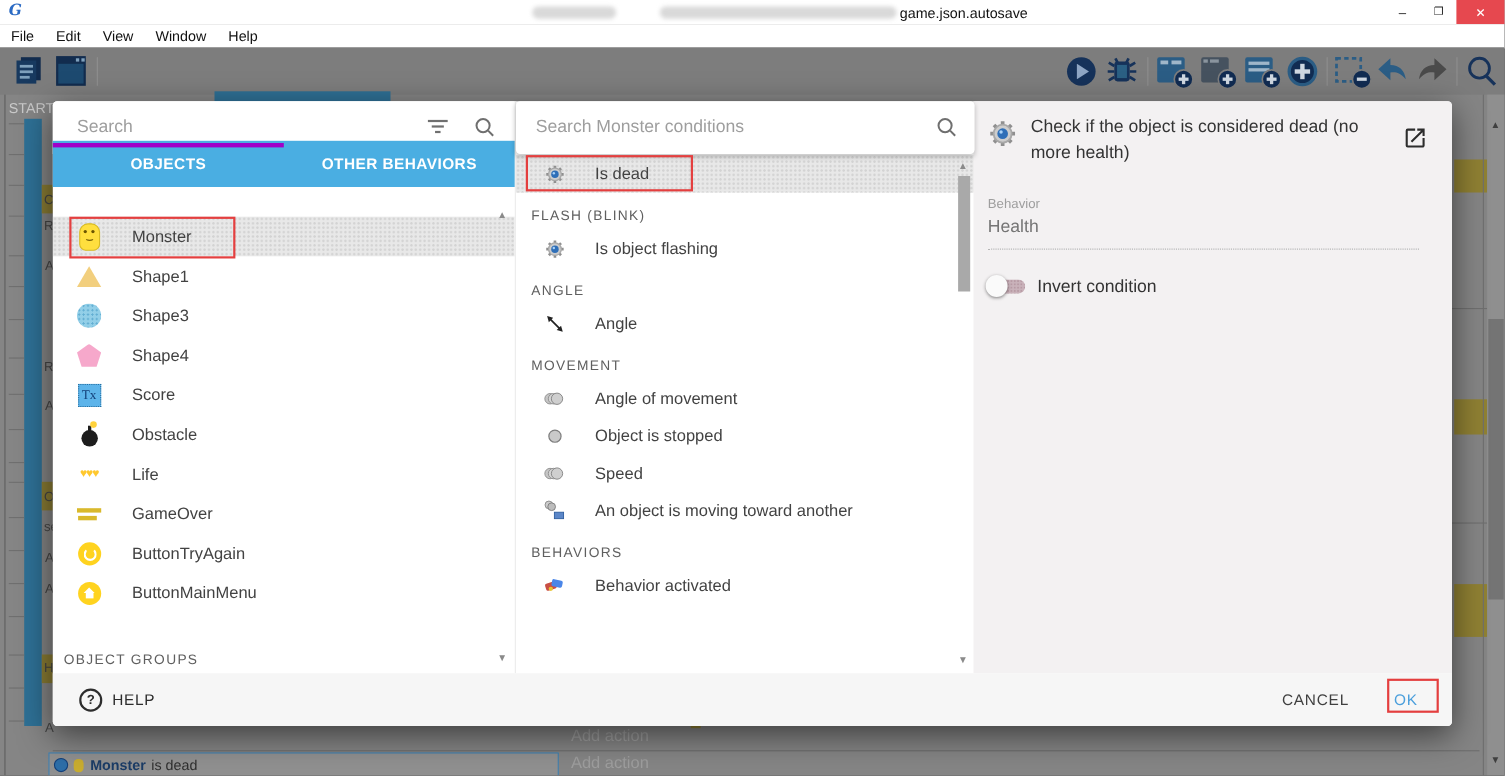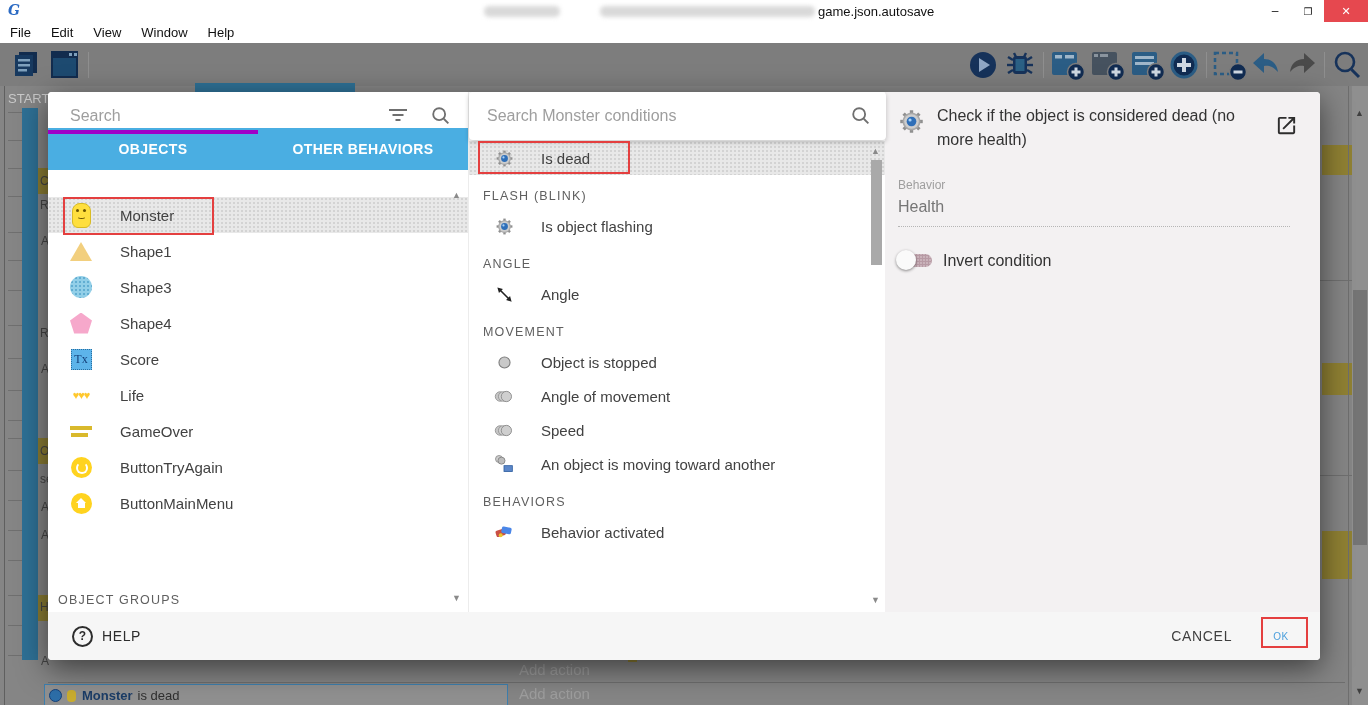--- a/index.html
+++ b/index.html
@@ -145,21 +145,21 @@
   .switch .thumb{position:absolute;left:-2px;top:0;width:20px;height:20px;border-radius:50%;
                  background:#fafafa;box-shadow:0 1px 3px rgba(0,0,0,0.45);}
   .invert-lbl{position:absolute;left:58px;top:160px;font-size:16px;color:#333;}
 
   
   .help-wrap{display:flex;align-items:center;margin-left:24px;}
   .help-circle{width:17px;height:17px;border-radius:50%;border:2px solid #2d2d2d;display:flex;
                align-items:center;justify-content:center;font-size:12px;font-weight:bold;color:#2d2d2d;}
   .help-lbl{margin-left:9px;font-size:14px;color:#2d2d2d;letter-spacing:0.6px;}
   .cancel-btn{margin-left:auto;font-size:14px;color:#3f3f3f;letter-spacing:0.7px;}
-  .ok-btn{margin-left:41px;margin-right:31px;font-size:10px;letter-spacing:0.7px;}
+  .ok-btn{margin-left:41px;margin-right:31px;font-size:14px;letter-spacing:0.7px;}
 
   
   .anno{position:absolute;border:2px solid #e43f3f;box-sizing:border-box;z-index:9;}
 </style>
 </head>
 <body>
 
 <div class="stage">
 
   <div class="titlebar">
@@ -379,20 +379,29 @@
           <span class="lbl">Shape4</span>
         </div>
         <div class="row">
           <span class="ic">
               <span class="icon-score">Tx</span>
             </span>
           <span class="lbl">Score</span>
         </div>
         <div class="row">
           <span class="ic">
+              <span class="icon-bomb">
+                <i></i>
+                <u></u>
+              </span>
+            </span>
+          <span class="lbl">Obstacle</span>
+        </div>
+        <div class="row">
+          <span class="ic">
               <span class="icon-life">♥♥♥</span>
             </span>
           <span class="lbl">Life</span>
         </div>
         <div class="row">
           <span class="ic">
               <span class="icon-gameover"></span>
             </span>
           <span class="lbl">GameOver</span>
         </div>
@@ -469,35 +478,35 @@
                 <path d="M21 21 L14 19 L19 14 Z" fill="#222"></path>
             </svg>
           </span>
           <span class="lbl">Angle</span>
         </div>
         <div class="sect">
           <span class="lbl">MOVEMENT</span>
         </div>
         <div class="row">
           <span class="ic">
-            <svg width="19" height="19" viewBox="0 0 24 24">
-              <circle cx="12" cy="12" r="7" fill="#c9c9c9" stroke="#7e7e7e" stroke-width="1.4"></circle>
-            </svg>
-          </span>
-          <span class="lbl">Object is stopped</span>
-        </div>
-        <div class="row">
-          <span class="ic">
             <svg width="22" height="19" viewBox="0 0 26 24">
               <circle cx="8" cy="12" r="6" fill="#c6c6c6" stroke="#8a8a8a"></circle>
               <circle cx="12" cy="12" r="6" fill="#d4d4d4" stroke="#8a8a8a"></circle>
               <circle cx="16" cy="12" r="6.5" fill="#cfcfcf" stroke="#7e7e7e"></circle>
             </svg>
           </span>
           <span class="lbl">Angle of movement</span>
+        </div>
+        <div class="row">
+          <span class="ic">
+            <svg width="19" height="19" viewBox="0 0 24 24">
+              <circle cx="12" cy="12" r="7" fill="#c9c9c9" stroke="#7e7e7e" stroke-width="1.4"></circle>
+            </svg>
+          </span>
+          <span class="lbl">Object is stopped</span>
         </div>
         <div class="row">
           <span class="ic">
             <svg width="22" height="19" viewBox="0 0 26 24">
               <circle cx="8" cy="12" r="6" fill="#c6c6c6" stroke="#8a8a8a"></circle>
               <circle cx="12" cy="12" r="6" fill="#d4d4d4" stroke="#8a8a8a"></circle>
               <circle cx="16" cy="12" r="6.5" fill="#cfcfcf" stroke="#7e7e7e"></circle>
             </svg>
           </span>
           <span class="lbl">Speed</span>

